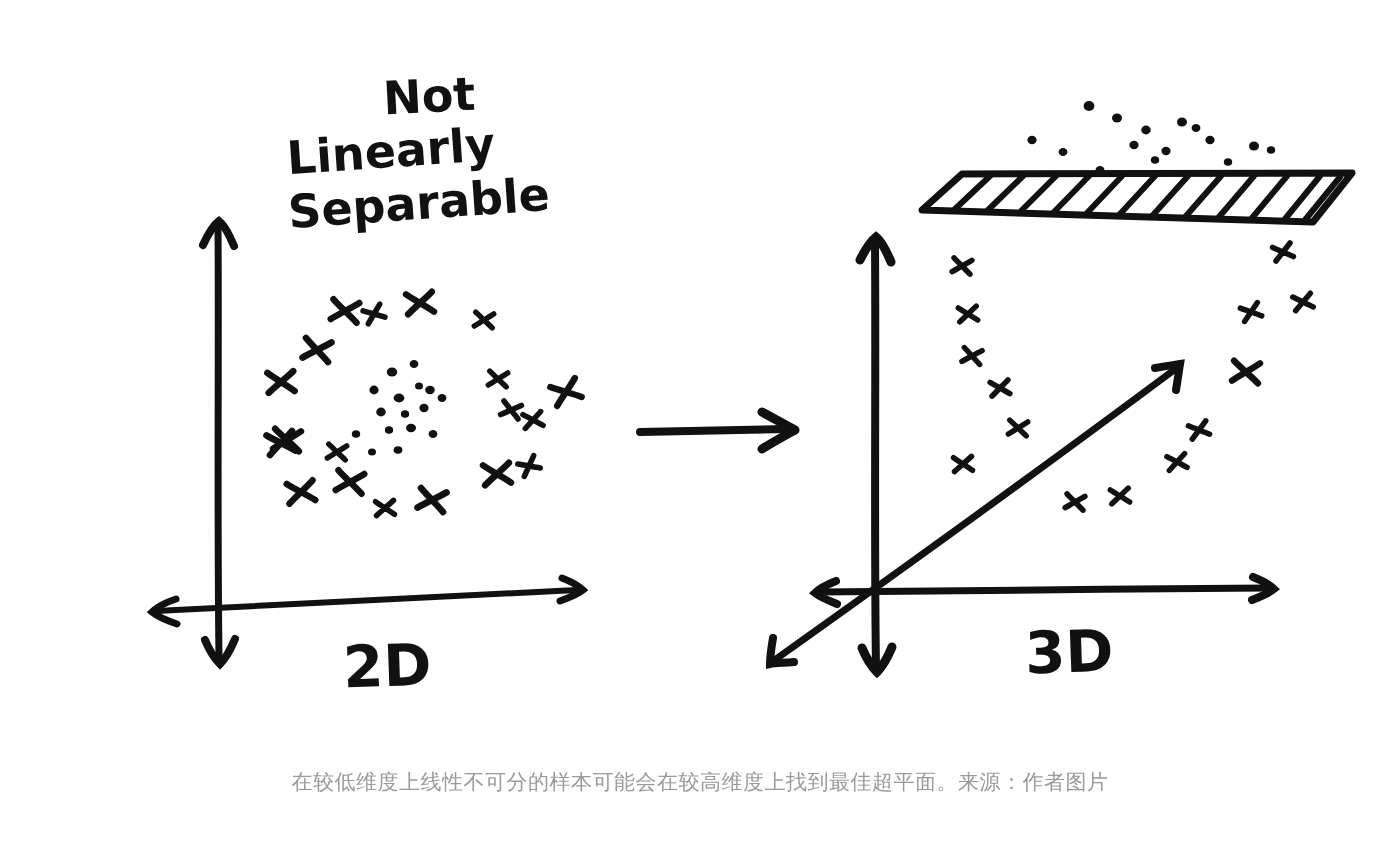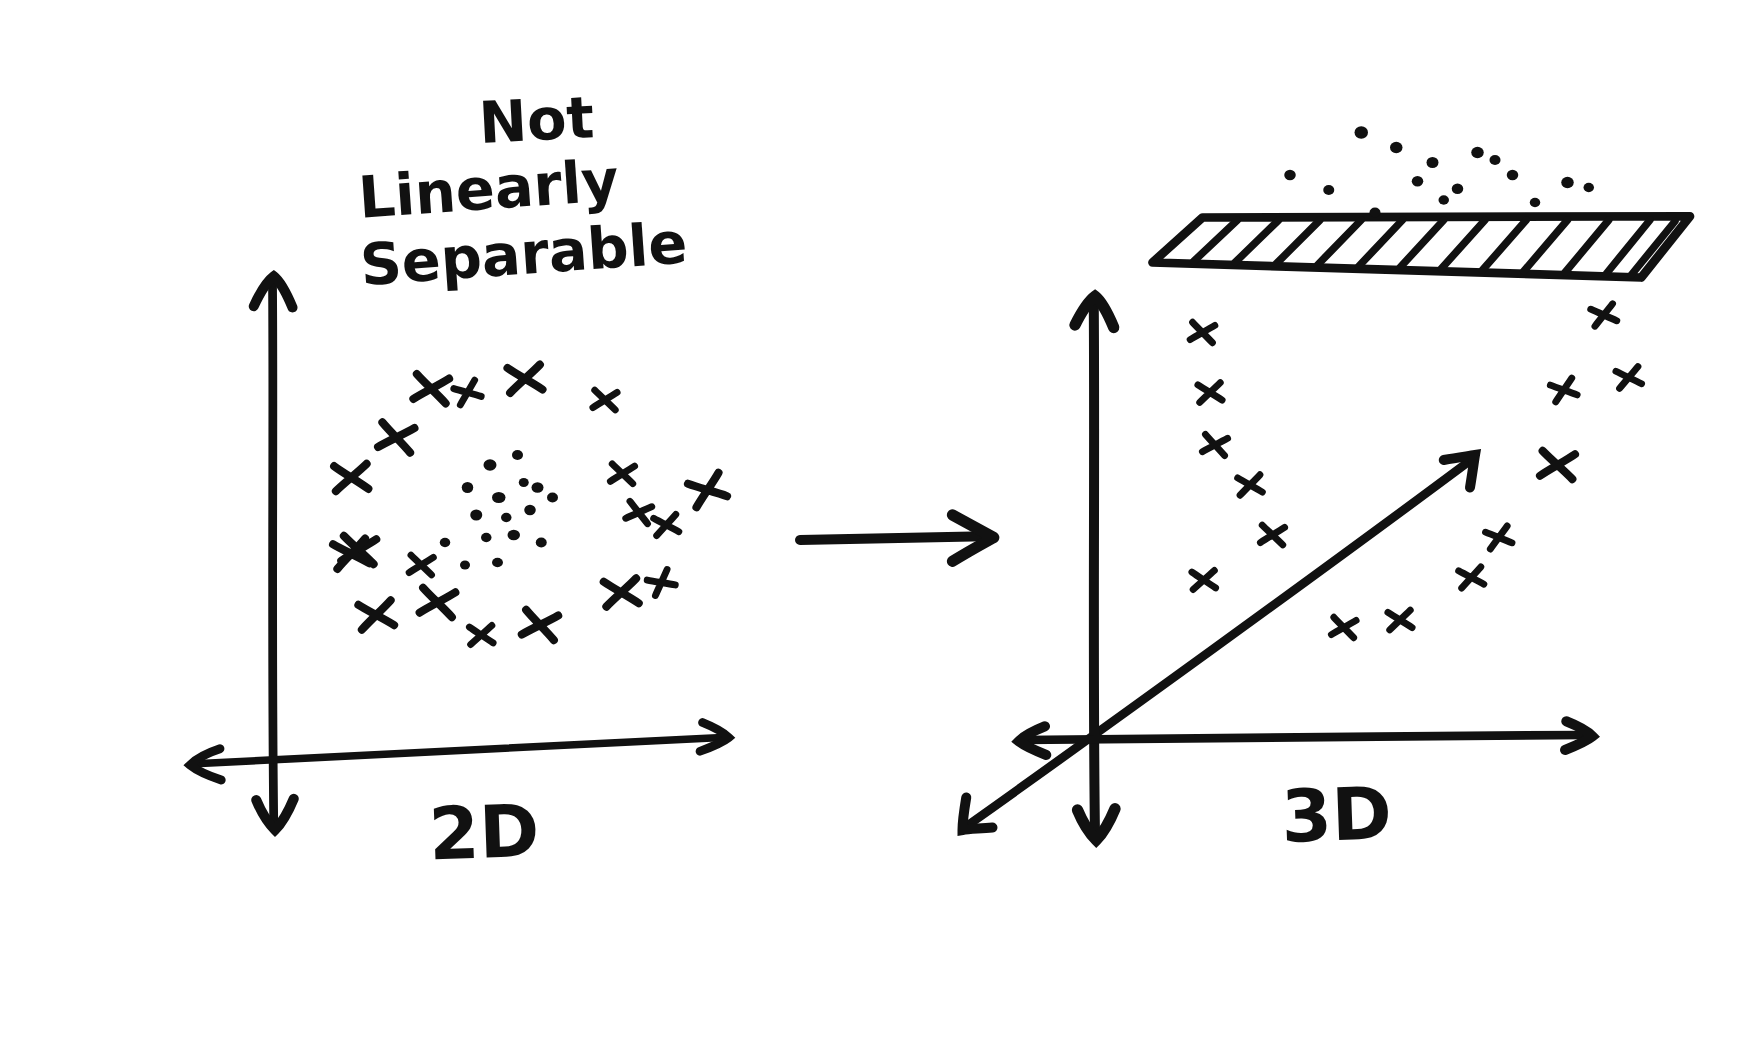--- a/index.html
+++ b/index.html
@@ -189,13 +189,14 @@
         <use href="#xmark-sm" x="1303" y="302" transform="rotate(-12 1303 302)"></use>
         <use href="#xmark" x="1246" y="372" transform="rotate(6 1246 372)"></use>
         <use href="#xmark-sm" x="1199" y="430" transform="rotate(-16 1199 430)"></use>
         <use href="#xmark-sm" x="1177" y="462" transform="rotate(-10 1177 462)"></use>
       </g>
 
       <text x="1070" y="672" text-anchor="middle" font-family="'DejaVu Sans', sans-serif" font-size="58" font-weight="bold" fill="#111111" transform="rotate(-2 1070 672)">3D</text>
     </g>
   </svg>
 
+  <div class="caption">在较低维度上线性不可分的样本可能会在较高维度上找到最佳超平面。来源：作者图片</div>
 </div>
 
 </body></html>

